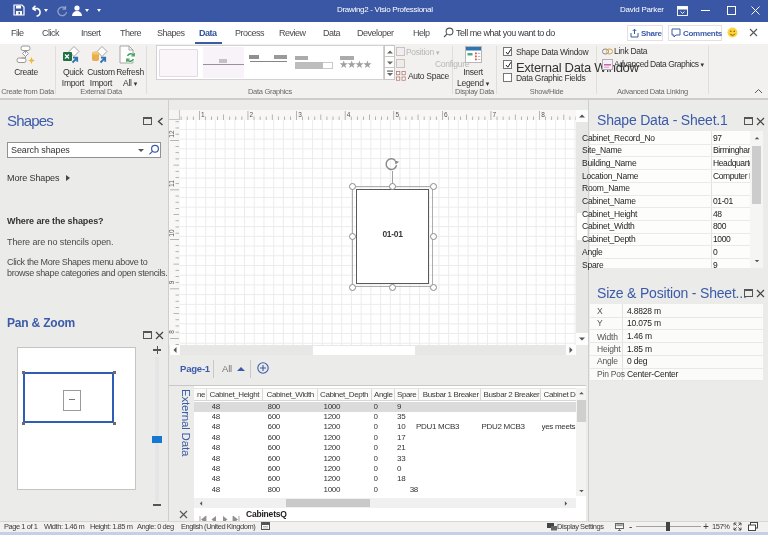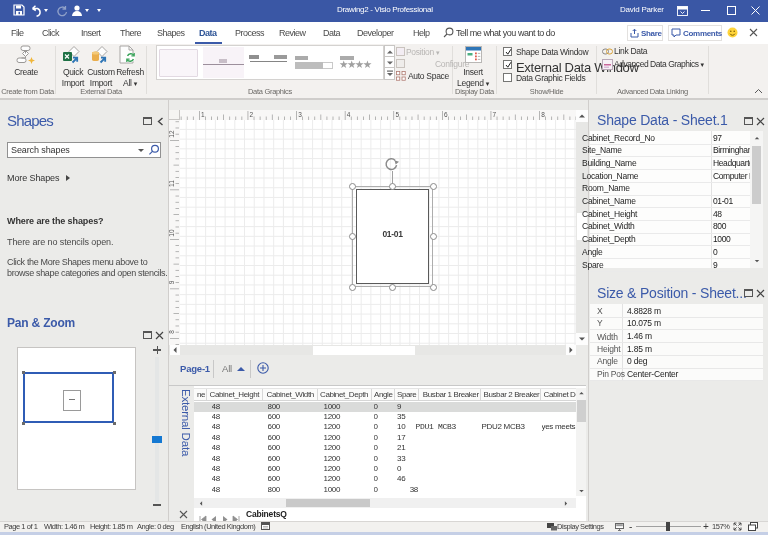--- a/index.html
+++ b/index.html
@@ -566,21 +566,21 @@
     <div class="cell" style="left:211.5px;top:411.9px;width:50.5px;text-align:left;">48</div>
     <div class="cell" style="left:267.5px;top:411.9px;width:49.5px;text-align:left;">600</div>
     <div class="cell" style="left:323.5px;top:411.9px;width:47.5px;text-align:left;">1200</div>
     <div class="cell" style="left:373.5px;top:411.9px;width:20.5px;text-align:left;">0</div>
     <div class="cell" style="left:397px;top:411.9px;width:21.0px;text-align:left;">35</div>
     <div class="cell" style="left:211.5px;top:422.3px;width:50.5px;text-align:left;">48</div>
     <div class="cell" style="left:267.5px;top:422.3px;width:49.5px;text-align:left;">600</div>
     <div class="cell" style="left:323.5px;top:422.3px;width:47.5px;text-align:left;">1200</div>
     <div class="cell" style="left:373.5px;top:422.3px;width:20.5px;text-align:left;">0</div>
     <div class="cell" style="left:397px;top:422.3px;width:21.0px;text-align:left;">10</div>
-    <div class="cell" style="left:406px;top:422.3px;width:59.5px;text-align:center;font-family:Liberation Mono, monospace;">PDU1 MCB3</div>
+    <div class="cell" style="left:416px;top:422.3px;width:59.5px;text-align:left;">PDU1 MCB3</div>
     <div class="cell" style="left:481.5px;top:422.3px;width:58.5px;text-align:left;">PDU2 MCB3</div>
     <div class="cell" style="left:541.5px;top:422.3px;width:34.5px;text-align:left;">yes meets</div>
     <div class="cell" style="left:211.5px;top:432.7px;width:50.5px;text-align:left;">48</div>
     <div class="cell" style="left:267.5px;top:432.7px;width:49.5px;text-align:left;">600</div>
     <div class="cell" style="left:323.5px;top:432.7px;width:47.5px;text-align:left;">1200</div>
     <div class="cell" style="left:373.5px;top:432.7px;width:20.5px;text-align:left;">0</div>
     <div class="cell" style="left:397px;top:432.7px;width:21.0px;text-align:left;">17</div>
     <div class="cell" style="left:211.5px;top:443.1px;width:50.5px;text-align:left;">48</div>
     <div class="cell" style="left:267.5px;top:443.1px;width:49.5px;text-align:left;">600</div>
     <div class="cell" style="left:323.5px;top:443.1px;width:47.5px;text-align:left;">1200</div>
@@ -593,21 +593,21 @@
     <div class="cell" style="left:397px;top:453.5px;width:21.0px;text-align:left;">33</div>
     <div class="cell" style="left:211.5px;top:463.9px;width:50.5px;text-align:left;">48</div>
     <div class="cell" style="left:267.5px;top:463.9px;width:49.5px;text-align:left;">600</div>
     <div class="cell" style="left:323.5px;top:463.9px;width:47.5px;text-align:left;">1200</div>
     <div class="cell" style="left:373.5px;top:463.9px;width:20.5px;text-align:left;">0</div>
     <div class="cell" style="left:397px;top:463.9px;width:21.0px;text-align:left;">0</div>
     <div class="cell" style="left:211.5px;top:474.3px;width:50.5px;text-align:left;">48</div>
     <div class="cell" style="left:267.5px;top:474.3px;width:49.5px;text-align:left;">600</div>
     <div class="cell" style="left:323.5px;top:474.3px;width:47.5px;text-align:left;">1200</div>
     <div class="cell" style="left:373.5px;top:474.3px;width:20.5px;text-align:left;">0</div>
-    <div class="cell" style="left:397px;top:474.3px;width:21.0px;text-align:left;">46</div>
+    <div class="cell" style="left:397px;top:474.3px;width:21.0px;text-align:left;">18</div>
     <div class="cell" style="left:211.5px;top:484.7px;width:50.5px;text-align:left;">48</div>
     <div class="cell" style="left:267.5px;top:484.7px;width:49.5px;text-align:left;">800</div>
     <div class="cell" style="left:323.5px;top:484.7px;width:47.5px;text-align:left;">1000</div>
     <div class="cell" style="left:373.5px;top:484.7px;width:20.5px;text-align:left;">0</div>
     <div class="cell" style="left:397px;top:484.7px;width:21.0px;text-align:right;">38</div>
     <div class="abs" style="left:576px;top:388px;width:10px;height:108px;background:#F3F3F2;"></div>
     <div class="abs" style="left:576px;top:388px;width:10px;height:10px;padding-top:2px;">
       <svg width="7" height="6" viewBox="0 0 8 8" style="display:block;margin:auto;">
         <path d="M1 5.5 L4 2.5 7 5.5z" fill="#555"></path>
       </svg>

